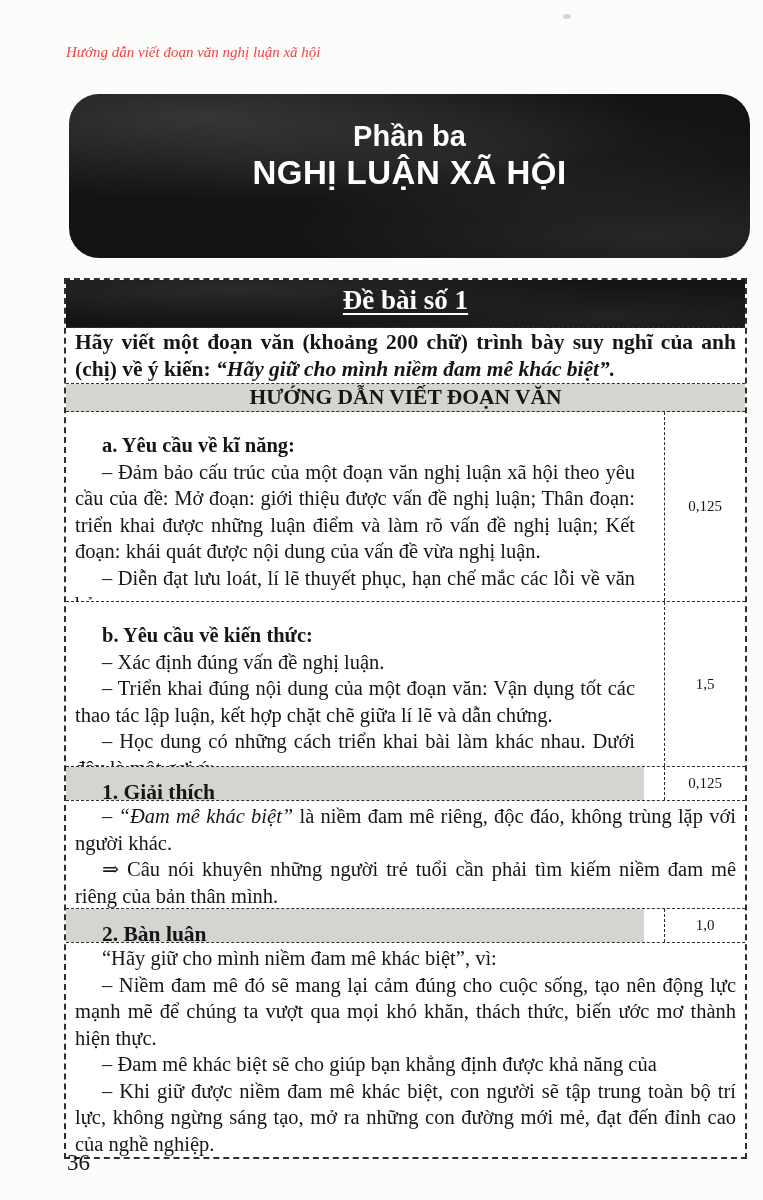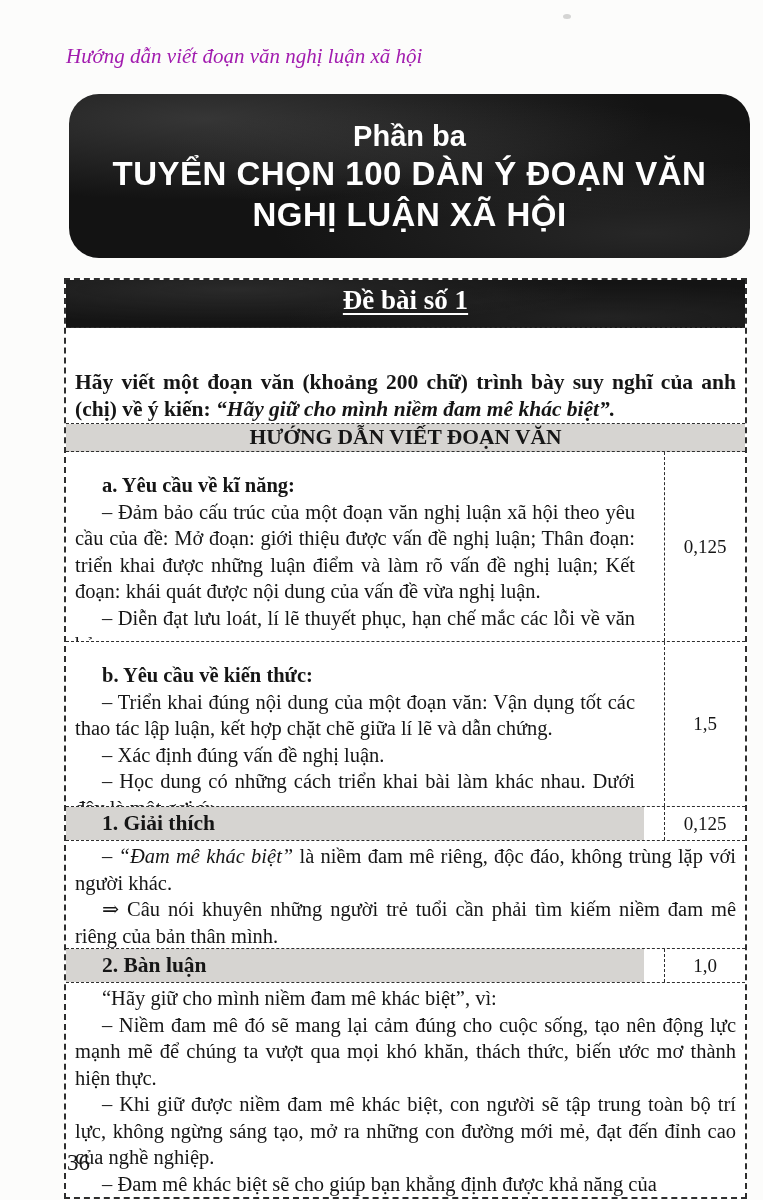--- a/index.html
+++ b/index.html
@@ -14,21 +14,21 @@
     overflow: hidden;
     margin: 0 auto;
   }
   .artifact-dot {
     position: absolute; left: 563px; top: 14px;
     width: 8px; height: 5px; border-radius: 50%;
     background: rgba(120,120,120,.30);
   }
   .running-head {
     position: absolute; left: 66px; top: 44px;
-    font-style: italic; font-size: 21px; color: #a21caf;
+    font-style: italic; font-size: 15px; color: #ef4444;
     white-space: nowrap;
   }
   .banner {
     position: absolute; left: 69px; top: 94px;
     width: 681px; height: 164px;
     border-radius: 30px;
     background:
       radial-gradient(120% 90% at 20% 15%, rgba(135,135,135,.30), transparent 55%),
       radial-gradient(100% 80% at 85% 85%, rgba(110,110,110,.22), transparent 55%),
       radial-gradient(80% 60% at 60% 40%, rgba(95,95,95,.18), transparent 60%),
@@ -65,44 +65,43 @@
     font-weight: bold; font-size: 27px; line-height: 40px;
     text-decoration: underline;
     text-underline-offset: 4px;
     text-decoration-thickness: 2px;
   }
   .prompt-row {
     height: 56px;
     padding: 1px 9px 0 9px;
     font-weight: bold; font-size: 21.5px; line-height: 27px;
     text-align: justify;
-    margin-top: 40px;
   }
   .prompt-row .quote { font-style: italic; }
   .guide-row {
     height: 28px;
     background: #d6d4d1;
     text-align: center;
     font-weight: bold; font-size: 21.5px; line-height: 27px;
   }
   .split { display: flex; align-items: stretch; }
   .cell-main { flex: 1 1 auto; padding: 20px 9px 0 9px; overflow: hidden; }
   .cell-score {
     flex: 0 0 81px;
     border-left: 1.5px dashed #2e2e2e;
     display: flex; align-items: center; justify-content: center;
-    font-size: 19px;
+    font-size: 15px;
     margin-left: 20px;
   }
   .row-a { height: 190px; }
   .row-b { height: 165px; }
   .heading-row { height: 34px; }
   .heading-row .cell-main {
     background: #d6d4d1;
-    padding: 0 9px 0 36px;
+    padding: 9px 9px 0 36px;
     font-weight: bold; font-size: 21.5px; line-height: 33px;
   }
   .content-row { padding: 2px 9px 11px 9px; }
   .row-c1 { height: 108px; }
   .row-c2 { height: 214px; }
 
   p.body-p {
     font-size: 20.5px;
     line-height: 26.5px;
     text-align: justify;
@@ -120,21 +119,20 @@
 <body>
 
 <div class="page">
 
   <span class="artifact-dot"></span>
 
   <div class="running-head">Hướng dẫn viết đoạn văn nghị luận xã hội</div>
 
   <div class="banner">
     <div class="banner-line1">Phần ba</div>
-    <div class="banner-line2">TUYỂN CHỌN 100 DÀN Ý ĐOẠN VĂN</div>
     <div class="banner-line3">NGHỊ LUẬN XÃ HỘI</div>
   </div>
 
   <div class="doc-table">
 
     <div class="row title-row">
       <span class="title-text">Đề bài số 1</span>
     </div>
 
     <div class="row prompt-row"><span>Hãy viết một đoạn văn (khoảng 200 chữ) trình bày suy nghĩ của anh (chị) về ý kiến: </span><span class="quote">“Hãy giữ cho mình niềm đam mê khác biệt”.</span></div>
@@ -148,22 +146,22 @@
         <p class="body-p bold">a. Yêu cầu về kĩ năng:</p>
         <p class="body-p">– Đảm bảo cấu trúc của một đoạn văn nghị luận xã hội theo yêu cầu của đề: Mở đoạn: giới thiệu được vấn đề nghị luận; Thân đoạn: triển khai được những luận điểm và làm rõ vấn đề nghị luận; Kết đoạn: khái quát được nội dung của vấn đề vừa nghị luận.</p>
         <p class="body-p">– Diễn đạt lưu loát, lí lẽ thuyết phục, hạn chế mắc các lỗi về văn bản.</p>
       </div>
       <div class="cell-score">0,125</div>
     </div>
 
     <div class="row split row-b">
       <div class="cell-main">
         <p class="body-p bold">b. Yêu cầu về kiến thức:</p>
+        <p class="body-p">– Xác định đúng vấn đề nghị luận.</p>
         <p class="body-p">– Triển khai đúng nội dung của một đoạn văn: Vận dụng tốt các thao tác lập luận, kết hợp chặt chẽ giữa lí lẽ và dẫn chứng.</p>
-        <p class="body-p">– Xác định đúng vấn đề nghị luận.</p>
         <p class="body-p">– Học dung có những cách triển khai bài làm khác nhau. Dưới đây là một gợi ý:</p>
       </div>
       <div class="cell-score">1,5</div>
     </div>
 
     <div class="row split heading-row">
       <div class="cell-main">1. Giải thích</div>
       <div class="cell-score">0,125</div>
     </div>
 
@@ -173,21 +171,21 @@
     </div>
 
     <div class="row split heading-row">
       <div class="cell-main">2. Bàn luận</div>
       <div class="cell-score">1,0</div>
     </div>
 
     <div class="row content-row row-c2">
       <p class="body-p">“Hãy giữ cho mình niềm đam mê khác biệt”, vì:</p>
       <p class="body-p">– Niềm đam mê đó sẽ mang lại cảm đúng cho cuộc sống, tạo nên động lực mạnh mẽ để chúng ta vượt qua mọi khó khăn, thách thức, biến ước mơ thành hiện thực.</p>
+      <p class="body-p">– Đam mê khác biệt sẽ cho giúp bạn khẳng định được khả năng của</p>
       <p class="body-p">– Khi giữ được niềm đam mê khác biệt, con người sẽ tập trung toàn bộ trí lực, không ngừng sáng tạo, mở ra những con đường mới mẻ, đạt đến đỉnh cao của nghề nghiệp.</p>
-      <p class="body-p">– Đam mê khác biệt sẽ cho giúp bạn khẳng định được khả năng của</p>
     </div>
 
   </div>
 
   <div class="page-number">36</div>
 
 </div>
 
 </body></html>

